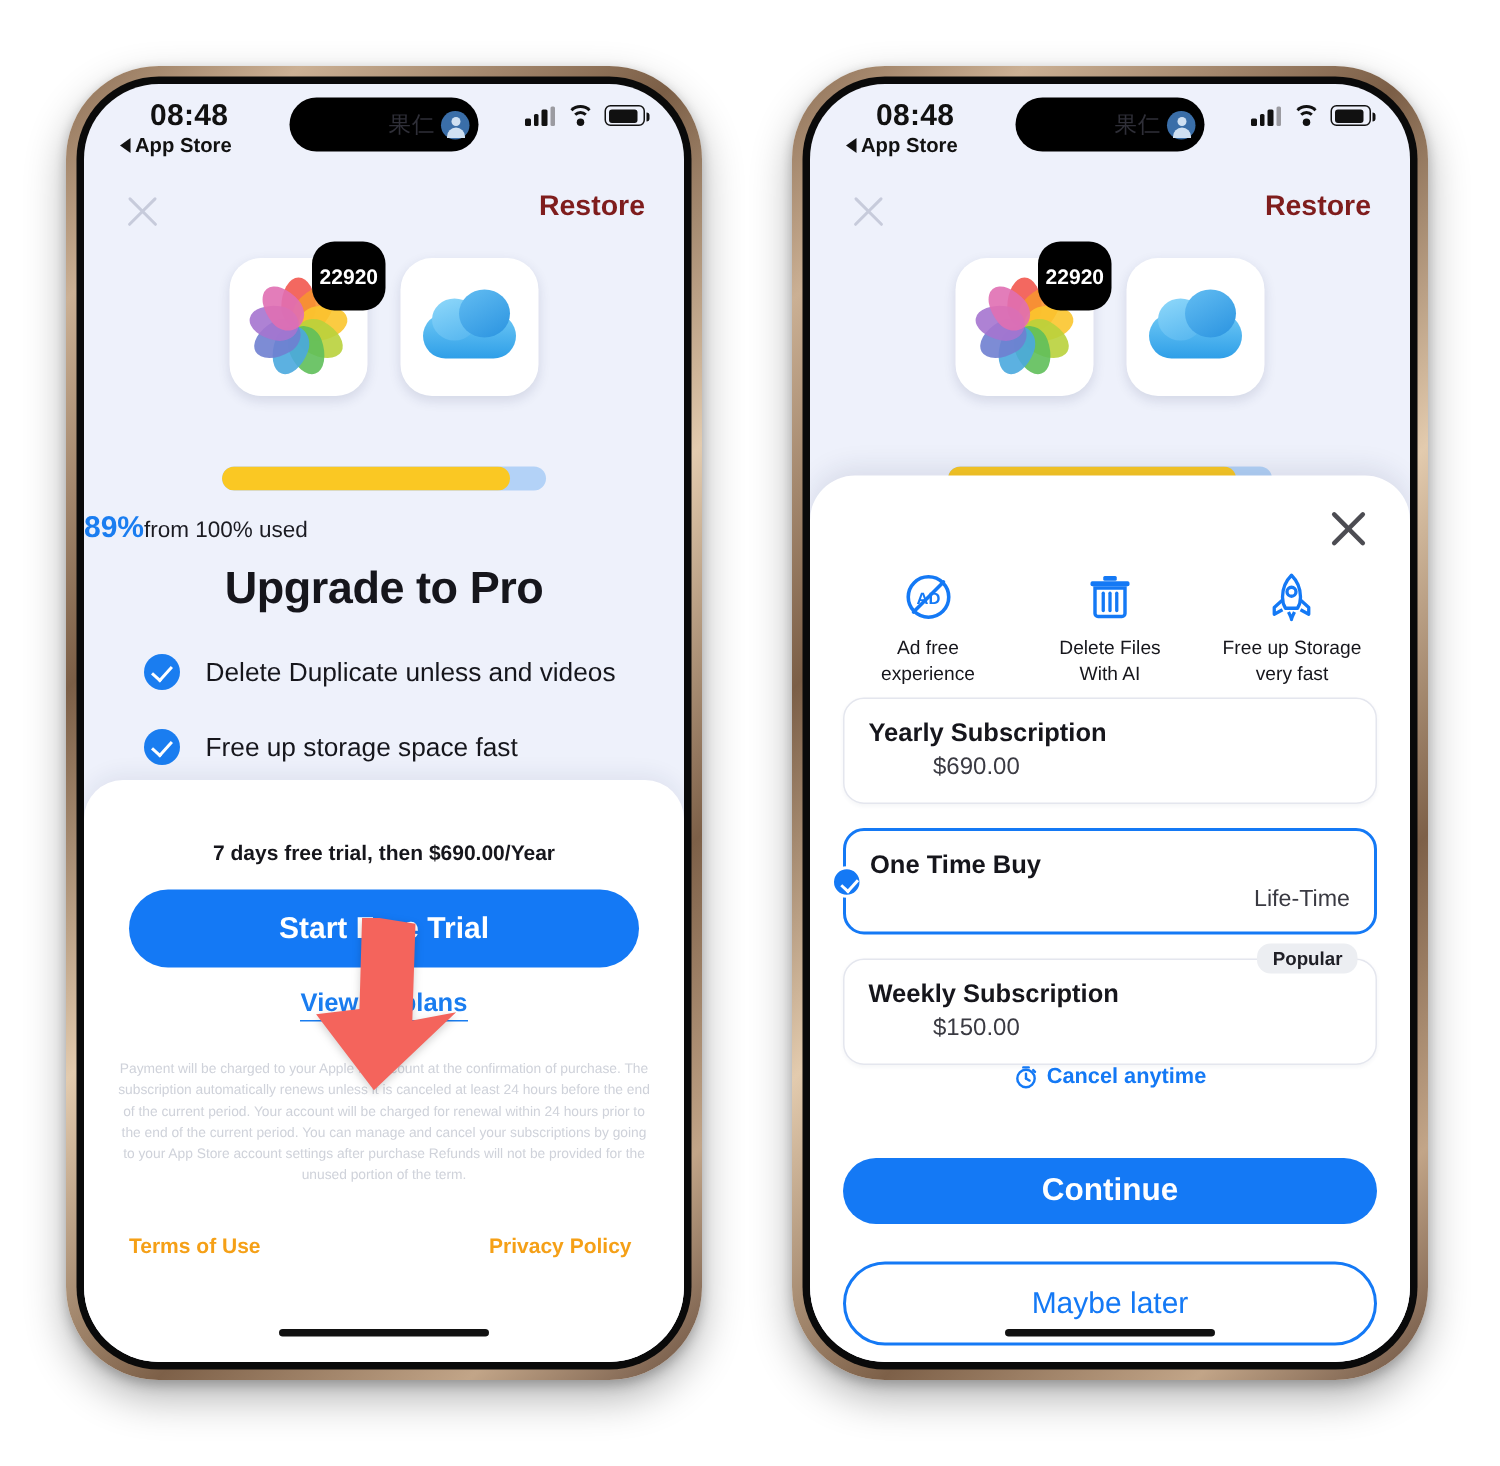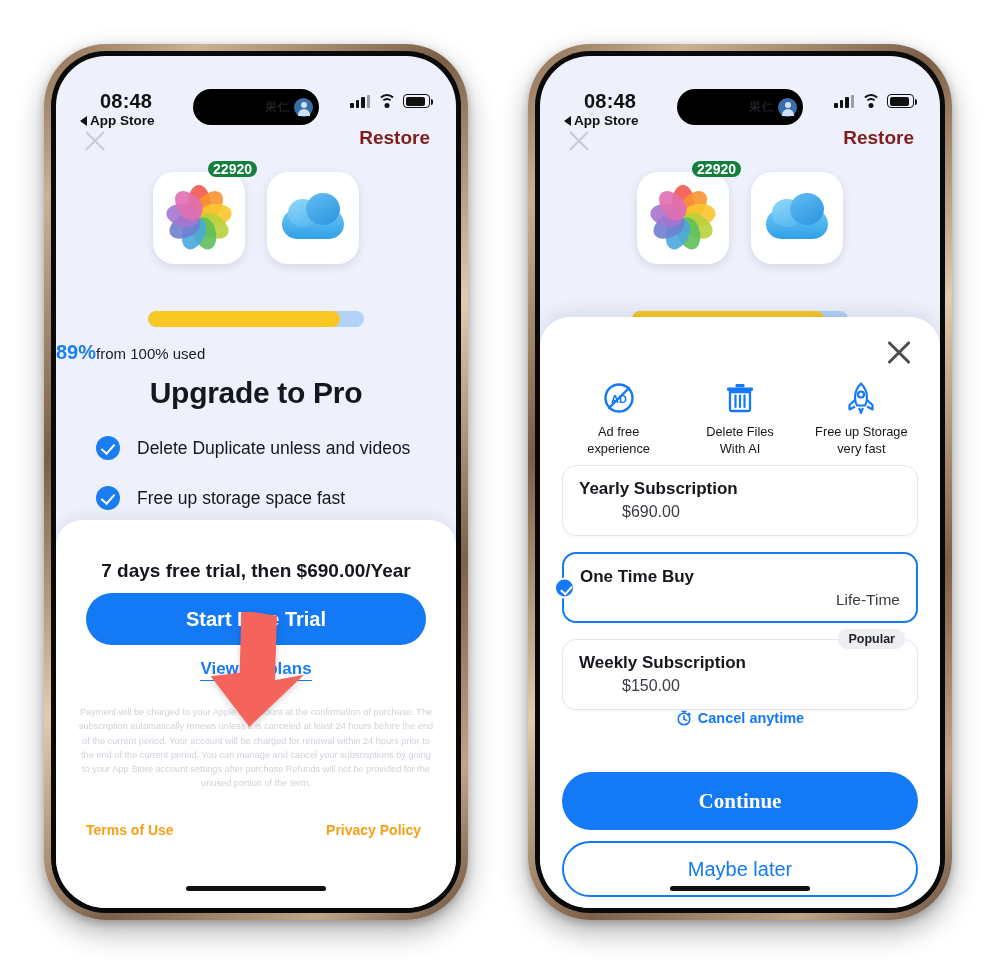--- a/index.html
+++ b/index.html
@@ -35,42 +35,41 @@
     width: 100%; height: 100%;
     border-radius: 50px;
     overflow: hidden;
     background: #eef1fb;
   }
 
   
   .statusbar {
     position: absolute; top: 0; left: 0; right: 0; height: 56px;
     z-index: 30;
-    margin-top: 24px;
   }
   .sb-time {
     position: absolute; left: 44px; top: 10px;
     font-size: 20px; font-weight: 700; color: #111; letter-spacing: .2px;
   }
   .sb-back {
     position: absolute; left: 24px; top: 33px;
     font-size: 13.5px; font-weight: 600; color: #111;
     display: flex; align-items: center; gap: 3px;
   }
   .sb-back .tri {
     width: 0;height: 0;
     border-top: 5px solid transparent; border-bottom: 5px solid transparent;
     border-right: 7px solid #111;
   }
   .dyn-island {
     position: absolute; left: 50%; transform: translateX(-50%); top: 9px;
     width: 126px; height: 36px; border-radius: 22px; background: #000;
     display:flex; align-items:center; justify-content:flex-end; padding-right:6px; gap:4px;
   }
-  .di-text { font-size: 12px; color:#2f2f38; letter-spacing:.5px; }
+  .di-text { font-size: 15px; color:#2f2f38; letter-spacing:.5px; }
   .di-avatar {
     width: 19px; height: 19px; border-radius: 50%;
     background: #3a6ea8;
     position: relative;
   }
   .di-avatar::before{
     content:""; position:absolute; left:50%; top:4px; transform:translateX(-50%);
     width:6px;height:6px;border-radius:50%;background:#cfe0f2;
   }
   .di-avatar::after{
@@ -124,21 +123,21 @@
     position:absolute; top:116px; left:0; right:0;
     display:flex; justify-content:center; gap:22px;
   }
   .app-tile{
     width:92px;height:92px;border-radius:21px;background:#fff;
     box-shadow:0 3px 8px rgba(40,50,90,.13);
     display:flex;align-items:center;justify-content:center;position:relative;
   }
   .badge{
     position:absolute; right:-12px; top:-11px;
-    min-width:44px;height:16px;border-radius:15px;background:#15803d;
+    min-width:44px;height:46px;border-radius:15px;background:#000000;
     color:#fff;font-size:14px;font-weight:600;
     display:flex;align-items:center;justify-content:center;padding:0 5px;
   }
   .photos{position:relative;width:68px;height:68px;}
   .photos i{
     position:absolute;left:50%;top:50%;
     width:23px;height:33px;border-radius:50% 50% 50% 50%/60% 60% 40% 40%;
     transform-origin:50% 100%;opacity:.9;
   }
   .icloud{width:70px;height:70px;position:relative;}
@@ -182,21 +181,21 @@
   .feature span{font-size:17.5px;color:#16161c;}
 
   
   .bottom-card{
     position:absolute;left:0;right:0;top:464px;bottom:0;
     background:#fff;border-radius:26px 26px 0 0;
     box-shadow:0 -4px 14px rgba(30,40,80,.07);
   }
   .trial-line{
     position:absolute;top:40px;left:0;right:0;text-align:center;
-    font-size:19px;font-weight:700;color:#16161c;
+    font-size:14px;font-weight:700;color:#16161c;
   }
   .cta-btn{
     position:absolute;top:73px;left:30px;right:30px;height:52px;border-radius:26px;
     background:#1479f5;color:#fff;font-size:20px;font-weight:600;
     display:flex;align-items:center;justify-content:center;
   }
   .view-plans{
     position:absolute;top:139px;left:0;right:0;text-align:center;
     font-size:17px;font-weight:600;color:#1a7df0;
   }
@@ -258,23 +257,23 @@
     position:absolute;right:12px;top:-11px;
     background:#eceef2;color:#1f1f26;font-size:12.5px;font-weight:600;
     padding:3px 10px;border-radius:9px;
   }
   .cancel-row{
     position:absolute;top:393px;left:0;right:0;
     display:flex;align-items:center;justify-content:center;gap:6px;
     font-size:14.5px;font-weight:700;color:#1479f5;
   }
   .btn-continue{
-    position:absolute;top:455px;left:22px;right:22px;height:58px;border-radius:29px;
+    position:absolute;top:455px;left:22px;right:22px;height:44px;border-radius:29px;
     background:#1479f5;color:#fff;font-size:21px;font-weight:700;
-    display:flex;align-items:center;justify-content:center;font-family:Liberation Serif, serif;
+    display:flex;align-items:center;justify-content:center;
   }
   .btn-later{
     position:absolute;top:524px;left:22px;right:22px;height:56px;border-radius:28px;
     background:#fff;border:2px solid #1479f5;color:#1479f5;font-size:20px;font-weight:500;
     display:flex;align-items:center;justify-content:center;
   }
 
   
   .arrow{position:absolute;z-index:60;filter:drop-shadow(0 2px 3px rgba(0,0,0,.18));}
   .arrow.a1{left:150px;top:556px;}

